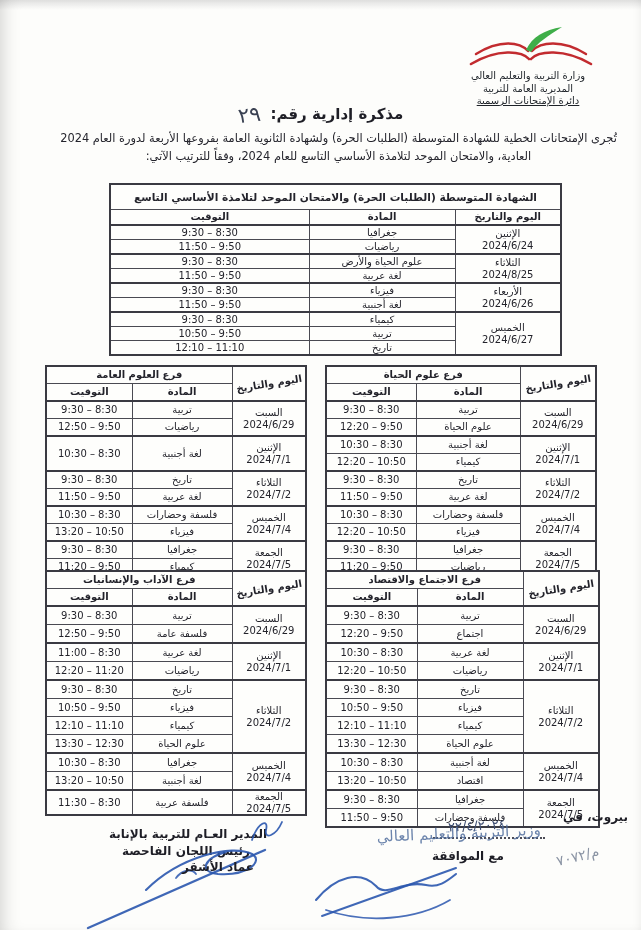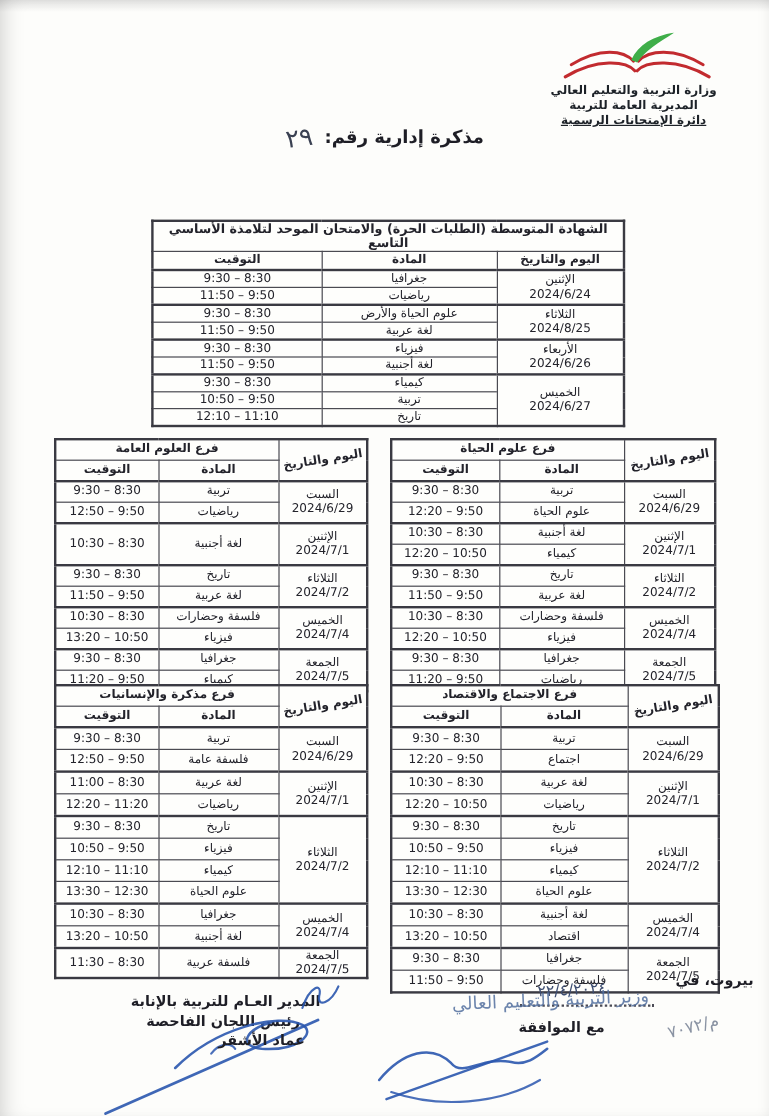--- a/index.html
+++ b/index.html
@@ -9,21 +9,21 @@
     font-family:"DejaVu Sans", sans-serif;
     color:#23232b;
   }
   .page{
     position:absolute;inset:0;
     background:linear-gradient(180deg,#e3e3e2 0,#fdfdfb 10px,#fdfdfb 100%);
     box-shadow:inset 14px 0 20px -14px rgba(0,0,0,.22), inset -6px 0 12px -8px rgba(0,0,0,.10);
   }
   .abs{position:absolute;}
   
-  .ministry-text{width:156px;text-align:center;font-size:10px;font-weight:bold;line-height:12.5px;color:#1d2228;}
+  .ministry-text{width:156px;text-align:center;font-size:10px;font-weight:normal;line-height:12.5px;color:#1d2228;}
   .ministry-text .u{text-decoration:underline;}
   
   .memo-title{width:641px;text-align:center;direction:rtl;font-size:15px;font-weight:bold;color:#1e1e26;}
   .memo-number{display:inline-block;font-size:21px;font-weight:normal;color:#3a4152;transform:rotate(-7deg);margin-right:5px;vertical-align:-3px;}
   .intro{width:557px;direction:rtl;text-align:center;font-size:11.4px;line-height:1.62;color:#24242c;}
   
   .ptable{position:absolute;border-collapse:collapse;direction:rtl;table-layout:fixed;background:#fefefc;border:2px solid #3a3a42;}
   .ptable td{border:1px solid #4a4a52;text-align:center;vertical-align:middle;padding:0 1px;color:#23232b;}
   .main td{height:13px;font-size:10px;line-height:11.5px;}
   .main tr.ttl td{height:24px;font-size:10.6px;font-weight:bold;line-height:12px;}
@@ -62,22 +62,23 @@
     <div>وزارة التربية والتعليم العالي</div>
     <div>المديرية العامة للتربية</div>
     <div class="u">دائرة الإمتحانات الرسمية</div>
   </div>
 
   <div class="abs memo-title" style="left:0;top:103px">
     <span>مذكرة إدارية رقم:</span>
     <span class="memo-number">٢٩</span>
   </div>
 
-
-  <table class="ptable main" style="left:126px;top:183px;width:395px">
+  <div class="abs intro" style="left:60px;top:129px">تُجرى الإمتحانات الخطية للشهادة المتوسطة (الطلبات الحرة) ولشهادة الثانوية العامة بفروعها الأربعة لدورة العام 2024 العادية، والامتحان الموحد لتلامذة الأساسي التاسع للعام 2024، وفقاً للترتيب الآتي:</div>
+
+  <table class="ptable main" style="left:109px;top:183px;width:453px">
     <colgroup>
         <col style="width:106px">
         <col style="width:146px">
         <col>
       </colgroup>
     <tbody>
       <tr class="ttl">
           <td colspan="3">الشهادة المتوسطة (الطلبات الحرة) والامتحان الموحد لتلامذة الأساسي التاسع</td>
         </tr>
       <tr class="hdr">
@@ -266,21 +267,21 @@
 
   <table class="ptable btable h17" style="left:45px;top:570px;width:262px">
     <colgroup>
         <col style="width:74px">
         <col style="width:100px">
         <col>
       </colgroup>
     <tbody>
       <tr class="ttl">
           <td class="day-hdr" rowspan="2"><span class="rot">اليوم والتاريخ</span></td>
-          <td colspan="2">فرع مذكرة والإنسانيات</td>
+          <td colspan="2">فرع الآداب والإنسانيات</td>
         </tr>
       <tr class="hdr">
           <td>المادة</td>
           <td>التوقيت</td>
         </tr>
 
       <tr class="g">
           <td class="day" rowspan="2"><span>السبت</span><br><span class="date">2024/6/29</span></td>
           <td>تربية</td>
           <td class="t">9:30 – 8:30</td>

